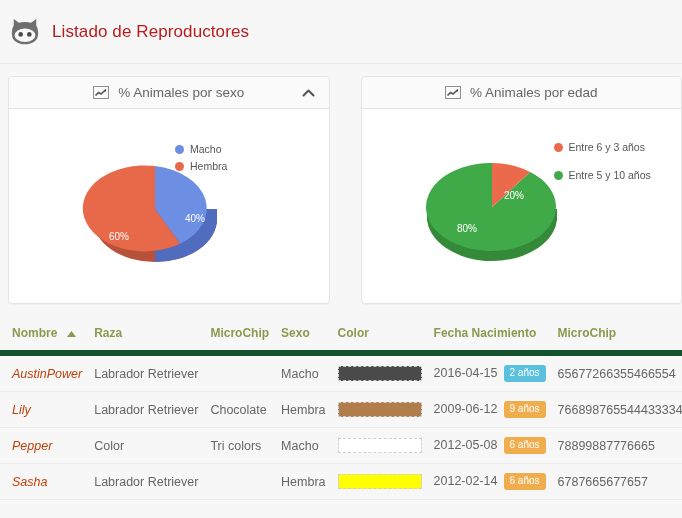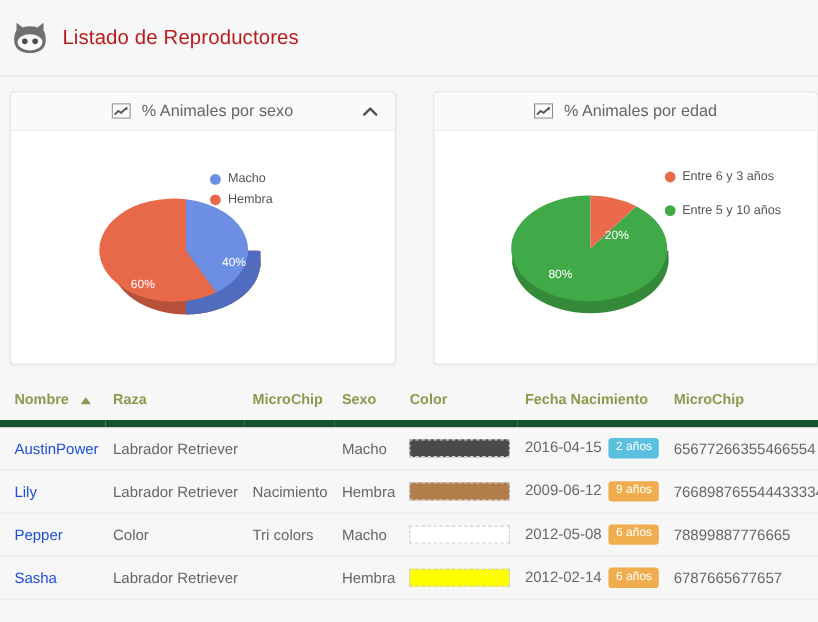--- a/index.html
+++ b/index.html
@@ -179,23 +179,24 @@
   table.grid tbody tr:first-child td { border-top: none; }
   .col-nombre { width: 78px; padding-left: 12px !important; }
   .col-raza { width: 108px; }
   .col-variedad { width: 62px; }
   .col-sexo { width: 52px; }
   .col-color { width: 100px; }
   .col-fecha { width: 120px; }
   .col-chip { width: 136px; }
 
   .name-link {
-    color: #1d4ed8;
+    color: #c2410c;
     text-decoration: none;
     cursor: pointer;
+    font-style: italic;
   }
 
   .color-swatch {
     display: inline-block;
     width: 84px;
     height: 15px;
     border: 1px dashed #cfcfcf;
     box-sizing: border-box;
     vertical-align: middle;
   }
@@ -356,21 +357,21 @@
           <td class="col-sexo">Macho</td>
           <td class="col-color"><span class="color-swatch" style="background: rgb(74, 74, 74);"></span></td>
           <td class="col-fecha"><span class="fecha-cell">2016-04-15</span><span class="badge badge-info">2 años</span></td>
           <td class="col-chip">65677266355466554</td>
 
         </tr>
 
         <tr>
           <td class="col-nombre"><a class="name-link">Lily</a></td>
           <td class="col-raza">Labrador Retriever</td>
-          <td class="col-variedad">Nacimiento</td>
+          <td class="col-variedad">Chocolate</td>
           <td class="col-sexo">Hembra</td>
           <td class="col-color"><span class="color-swatch" style="background: rgb(176, 125, 75);"></span></td>
           <td class="col-fecha"><span class="fecha-cell">2009-06-12</span><span class="badge badge-warning">9 años</span></td>
           <td class="col-chip">76689876554443333444</td>
 
         </tr>
 
         <tr>
           <td class="col-nombre"><a class="name-link">Pepper</a></td>
           <td class="col-raza">Color</td>

